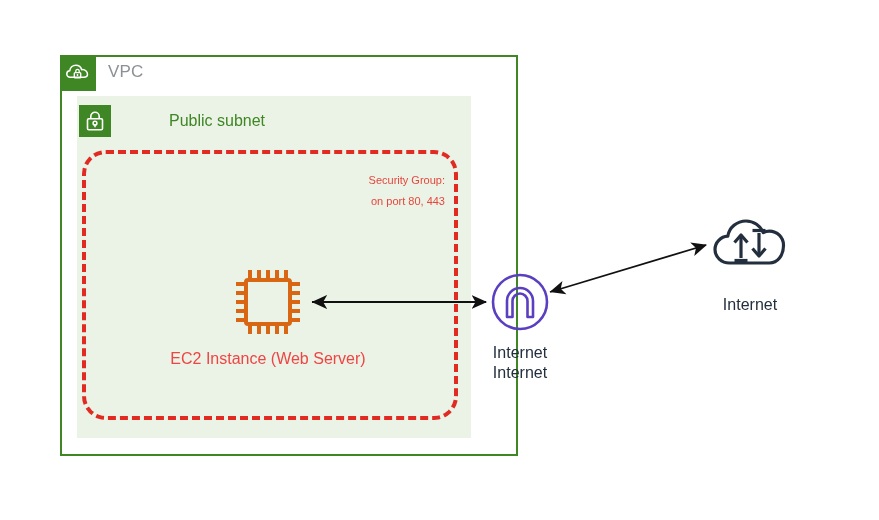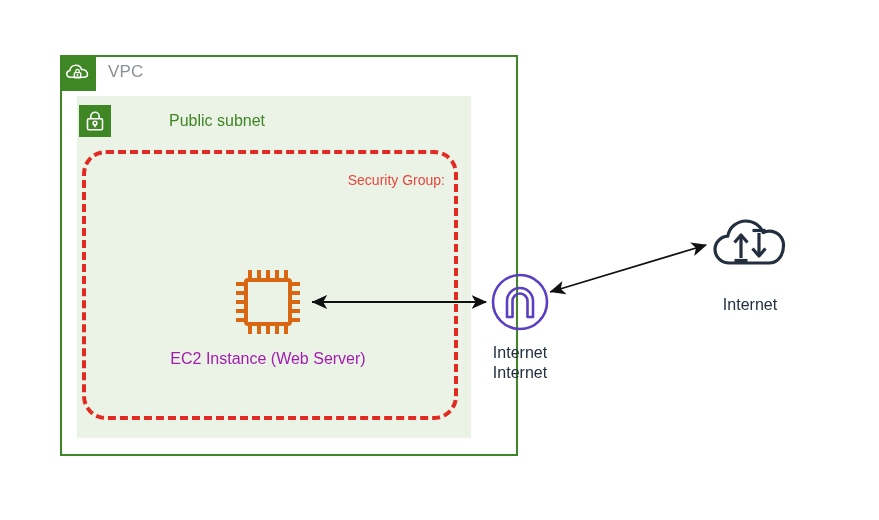--- a/index.html
+++ b/index.html
@@ -91,42 +91,42 @@
     border-radius: 24px;
     box-sizing: border-box;
     background: transparent;
   }
   .secgroup-text {
     position: absolute;
     left: 140px;
     top: 170px;
     width: 305px;
     text-align: right;
-    font-size: 14px;
+    font-size: 11px;
     line-height: 21px;
     color: #E8453C;
   }
   .secgroup-text div { white-space: nowrap; }
 
   
   .ec2-icon {
     position: absolute;
     left: 232px;
     top: 266px;
     width: 72px;
     height: 72px;
   }
   .ec2-label {
     position: absolute;
     left: 108px;
     top: 350px;
     width: 320px;
     text-align: center;
     font-size: 16px;
-    color: #a21caf;
+    color: #ef4444;
     white-space: nowrap;
   }
 
   
   .igw-icon {
     position: absolute;
     left: 490px;
     top: 272px;
     width: 60px;
     height: 60px;
@@ -200,20 +200,21 @@
       <path d="M7.8 9.8 V7.4 C7.8 5.1 9.7 3.3 12 3.3 C14.3 3.3 16.2 5.1 16.2 7.4 V9.8" fill="none" stroke="#FFFFFF" stroke-width="1.6"></path>
       <circle cx="12" cy="14.2" r="1.9" fill="none" stroke="#FFFFFF" stroke-width="1.5"></circle>
       <line x1="12" y1="15.6" x2="12" y2="18.2" stroke="#FFFFFF" stroke-width="1.5"></line>
     </svg>
   </div>
   <div class="subnet-label">Public subnet</div>
 
   <div class="secgroup-box"></div>
   <div class="secgroup-text">
     <div>Security Group:</div>
+    <div>on port 80, 443</div>
   </div>
 
   <div class="ec2-icon">
     <svg width="72" height="72" viewBox="0 0 72 72" aria-hidden="true">
       <g stroke="#D86613" stroke-width="4" stroke-linecap="butt" fill="none">
 
         <line x1="18" y1="4" x2="18" y2="14"></line>
         <line x1="27" y1="4" x2="27" y2="14"></line>
         <line x1="36" y1="4" x2="36" y2="14"></line>
         <line x1="45" y1="4" x2="45" y2="14"></line>

